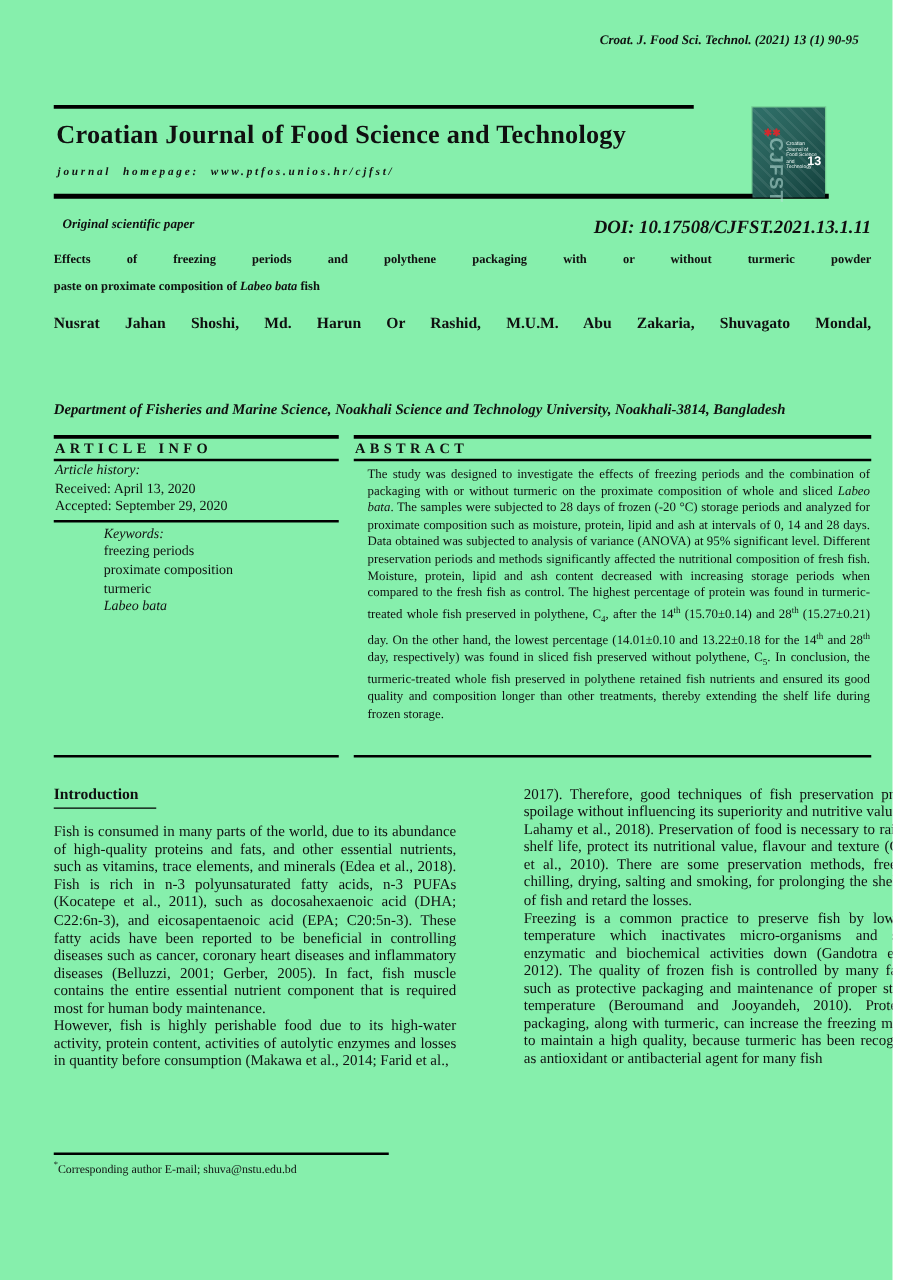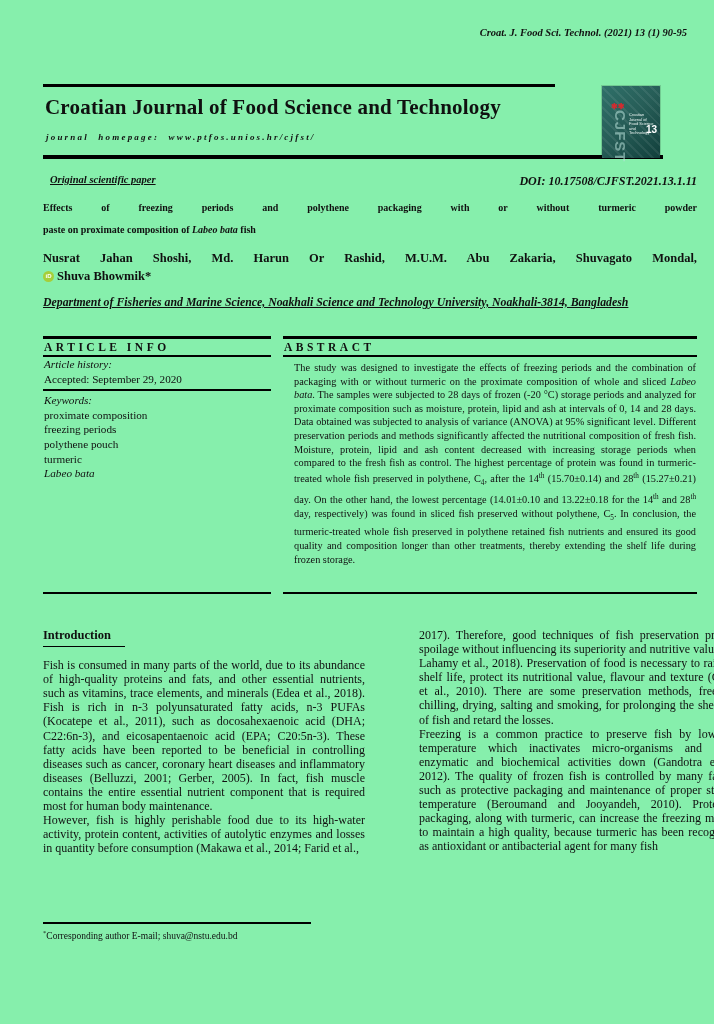--- a/index.html
+++ b/index.html
@@ -23,39 +23,39 @@
   
   .cover{position:absolute;left:602px;top:86px;width:58px;height:72px;
     background:linear-gradient(135deg,var(--cover-teal) 0%,#275e58 45%,var(--cover-teal-dark) 100%);
     box-shadow:0 0 0 1px rgba(0,0,0,.15);}
   .cover-stripes{position:absolute;inset:0;background:repeating-linear-gradient(45deg,rgba(255,255,255,.07) 0 2px,transparent 2px 7px);}
   .cover-logo{position:absolute;left:9px;top:17px;color:var(--logo-red);font-size:8px;line-height:7px;font-weight:bold;text-align:center;}
   .cover-acronym{position:absolute;left:10px;top:24px;writing-mode:vertical-rl;font-size:15px;font-weight:bold;color:rgba(185,225,218,.55);letter-spacing:1px;font-family:"Liberation Sans",sans-serif;}
   .cover-name{position:absolute;left:27px;top:27px;width:25px;font-size:4px;line-height:4.6px;color:#e9f4f1;font-family:"Liberation Sans",sans-serif;}
   .cover-volume{position:absolute;right:3px;top:38px;font-size:10px;font-weight:bold;color:#fff;font-family:Liberation Sans, sans-serif;}
   .meta-row{position:absolute;left:50px;top:174px;width:647px;display:flex;justify-content:space-between;}
-  .paper-type{font-size:10.5px;font-style:italic;font-weight:600;text-decoration:underline;}
-  .doi{font-size:12px;font-style:italic;font-weight:bold;}
+  .paper-type{font-size:10.5px;font-style:italic;font-weight:600;}
+  .doi{font-size:15px;font-style:italic;font-weight:bold;}
   .article-title{position:absolute;left:43px;top:197px;width:654px;font-size:10px;font-weight:bold;line-height:22px;}
   .article-title .just{text-align:justify;text-align-last:justify;}
   .authors{position:absolute;left:43px;top:250px;width:654px;font-size:12.5px;font-weight:bold;line-height:16px;}
   .authors .just{text-align:justify;text-align-last:justify;}
   .authors-line2{display:flex;align-items:center;gap:3px;margin-top:2px;}
   .orcid{display:inline-flex;align-items:center;justify-content:center;width:11px;height:11px;border-radius:50%;
     background:var(--orcid);color:#fff;font-size:6px;font-weight:bold;font-family:"Liberation Sans",sans-serif;}
-  .affiliation{position:absolute;left:43px;top:295px;width:654px;font-size:11.8px;font-style:italic;font-weight:600;text-decoration:underline;}
+  .affiliation{position:absolute;left:43px;top:320px;width:654px;font-size:11.8px;font-style:italic;font-weight:600;}
   
-  .info-col,.abs-col{position:absolute;top:336px;border-top:3px solid #000;border-bottom:2px solid #000;}
+  .info-col,.abs-col{position:absolute;top:348px;border-top:3px solid #000;border-bottom:2px solid #000;}
   .info-col{left:43px;width:228px;min-height:258px;}
   .abs-col{left:283px;width:414px;min-height:258px;}
   .panel-header{font-size:11.5px;font-weight:bold;letter-spacing:3.5px;padding:2px 0 2px 1px;border-bottom:2px solid #000;}
   .info-history{border-bottom:2px solid #000;padding:0 0 3px 1px;}
   .info-item{font-size:11.2px;line-height:14.6px;}
   .italic{font-style:italic;}
-  .info-keywords{padding:2px 0 0 1px;}
+  .info-keywords{padding:2px 0 0 1px;margin-left:39px;}
   .abs-text{font-size:10.3px;line-height:13.6px;text-align:justify;padding:4px 1px 6px 1px;margin-left:10px;}
   
   .body-col{position:absolute;top:628px;width:322px;font-size:12px;line-height:14.1px;text-align:justify;}
   .body-left{left:43px;}
   .body-right{left:375px;margin-left:44px;}
   .body-col p{margin:0;}
   .section-heading{font-size:12.5px;font-weight:bold;}
   .heading-underline{width:82px;border-bottom:1.5px solid #000;margin:4px 0 11px 0;}
   .footnote-rule{position:absolute;left:43px;top:922px;width:268px;height:2px;background:#000;}
   .footnote{position:absolute;left:43px;top:929px;font-size:9.5px;}
@@ -87,39 +87,35 @@
     <span class="doi">DOI: 10.17508/CJFST.2021.13.1.11</span>
   </div>
 
   <div class="article-title">
     <div class="just">Effects of freezing periods and polythene packaging with or without turmeric powder</div>
     <div>paste on proximate composition of <i>Labeo bata</i> fish</div>
   </div>
 
   <div class="authors">
     <div class="just">Nusrat Jahan Shoshi, Md. Harun Or Rashid, M.U.M. Abu Zakaria, Shuvagato Mondal,</div>
-    <div class="authors-line2">
-      <span class="orcid">iD</span>
-      <span>Shuva Bhowmik*</span>
-    </div>
   </div>
 
   <div class="affiliation">Department of Fisheries and Marine Science, Noakhali Science and Technology University, Noakhali-3814, Bangladesh</div>
 
   <div class="info-col">
     <div class="panel-header">ARTICLE INFO</div>
     <div class="info-history">
       <div class="info-item italic">Article history:</div>
+      <div class="info-item">Received: April 13, 2020</div>
       <div class="info-item">Accepted: September 29, 2020</div>
     </div>
     <div class="info-keywords">
       <div class="info-item italic">Keywords:</div>
+      <div class="info-item">freezing periods</div>
       <div class="info-item">proximate composition</div>
-      <div class="info-item">freezing periods</div>
-      <div class="info-item">polythene pouch</div>
       <div class="info-item">turmeric</div>
       <div class="info-item"><i>Labeo bata</i></div>
     </div>
   </div>
 
   <div class="abs-col">
     <div class="panel-header">ABSTRACT</div>
     <p class="abs-text">The study was designed to investigate the effects of freezing periods and the combination of packaging with or without turmeric on the proximate composition of whole and sliced <i>Labeo bata</i>. The samples were subjected to 28 days of frozen (-20 °C) storage periods and analyzed for proximate composition such as moisture, protein, lipid and ash at intervals of 0, 14 and 28 days. Data obtained was subjected to analysis of variance (ANOVA) at 95% significant level. Different preservation periods and methods significantly affected the nutritional composition of fresh fish. Moisture, protein, lipid and ash content decreased with increasing storage periods when compared to the fresh fish as control. The highest percentage of protein was found in turmeric-treated whole fish preserved in polythene, C<sub>4</sub>, after the 14<sup>th</sup> (15.70±0.14) and 28<sup>th</sup> (15.27±0.21) day. On the other hand, the lowest percentage (14.01±0.10 and 13.22±0.18 for the 14<sup>th</sup> and 28<sup>th</sup> day, respectively) was found in sliced fish preserved without polythene, C<sub>5</sub>. In conclusion, the turmeric-treated whole fish preserved in polythene retained fish nutrients and ensured its good quality and composition longer than other treatments, thereby extending the shelf life during frozen storage.</p>
   </div>
 

